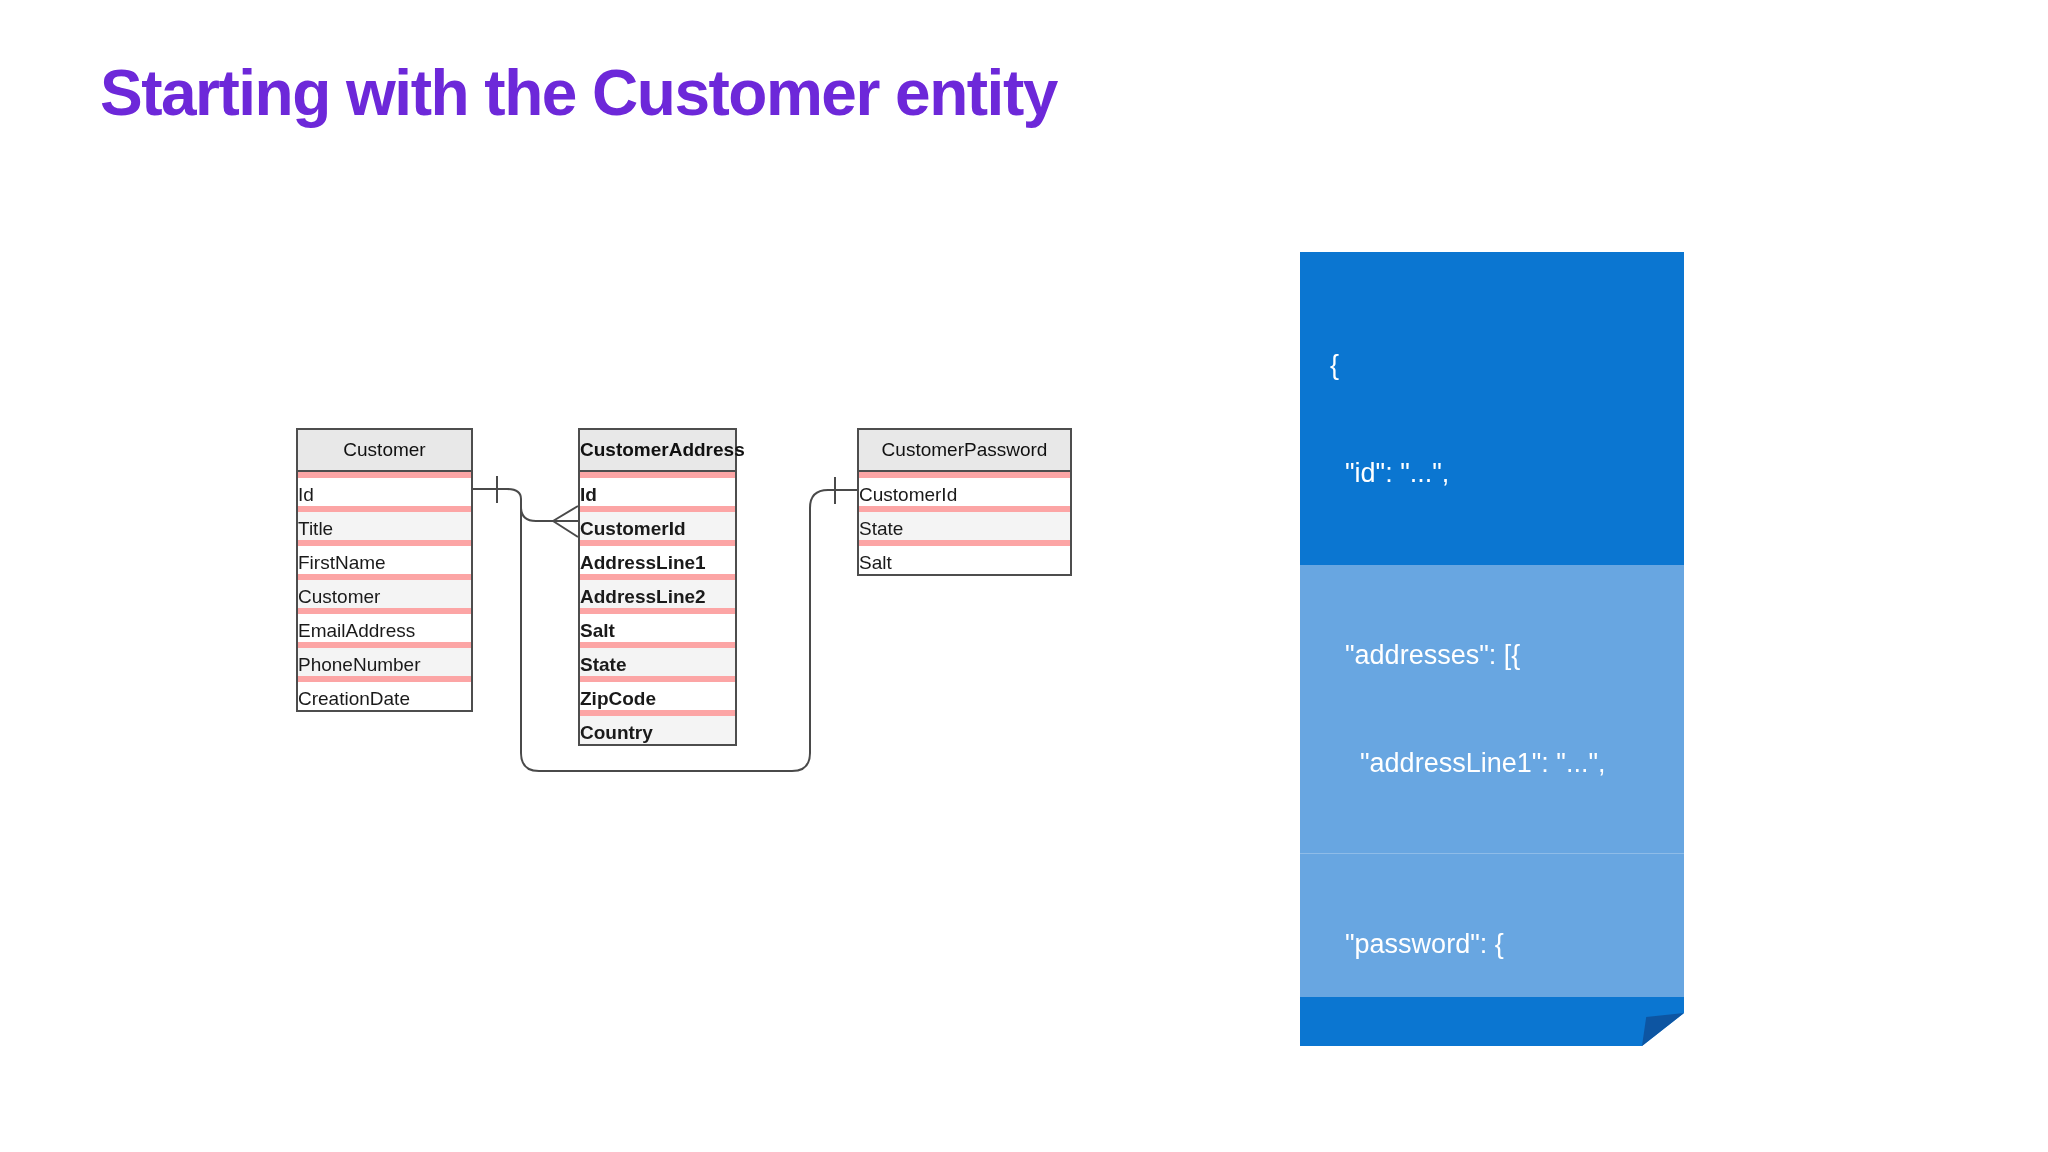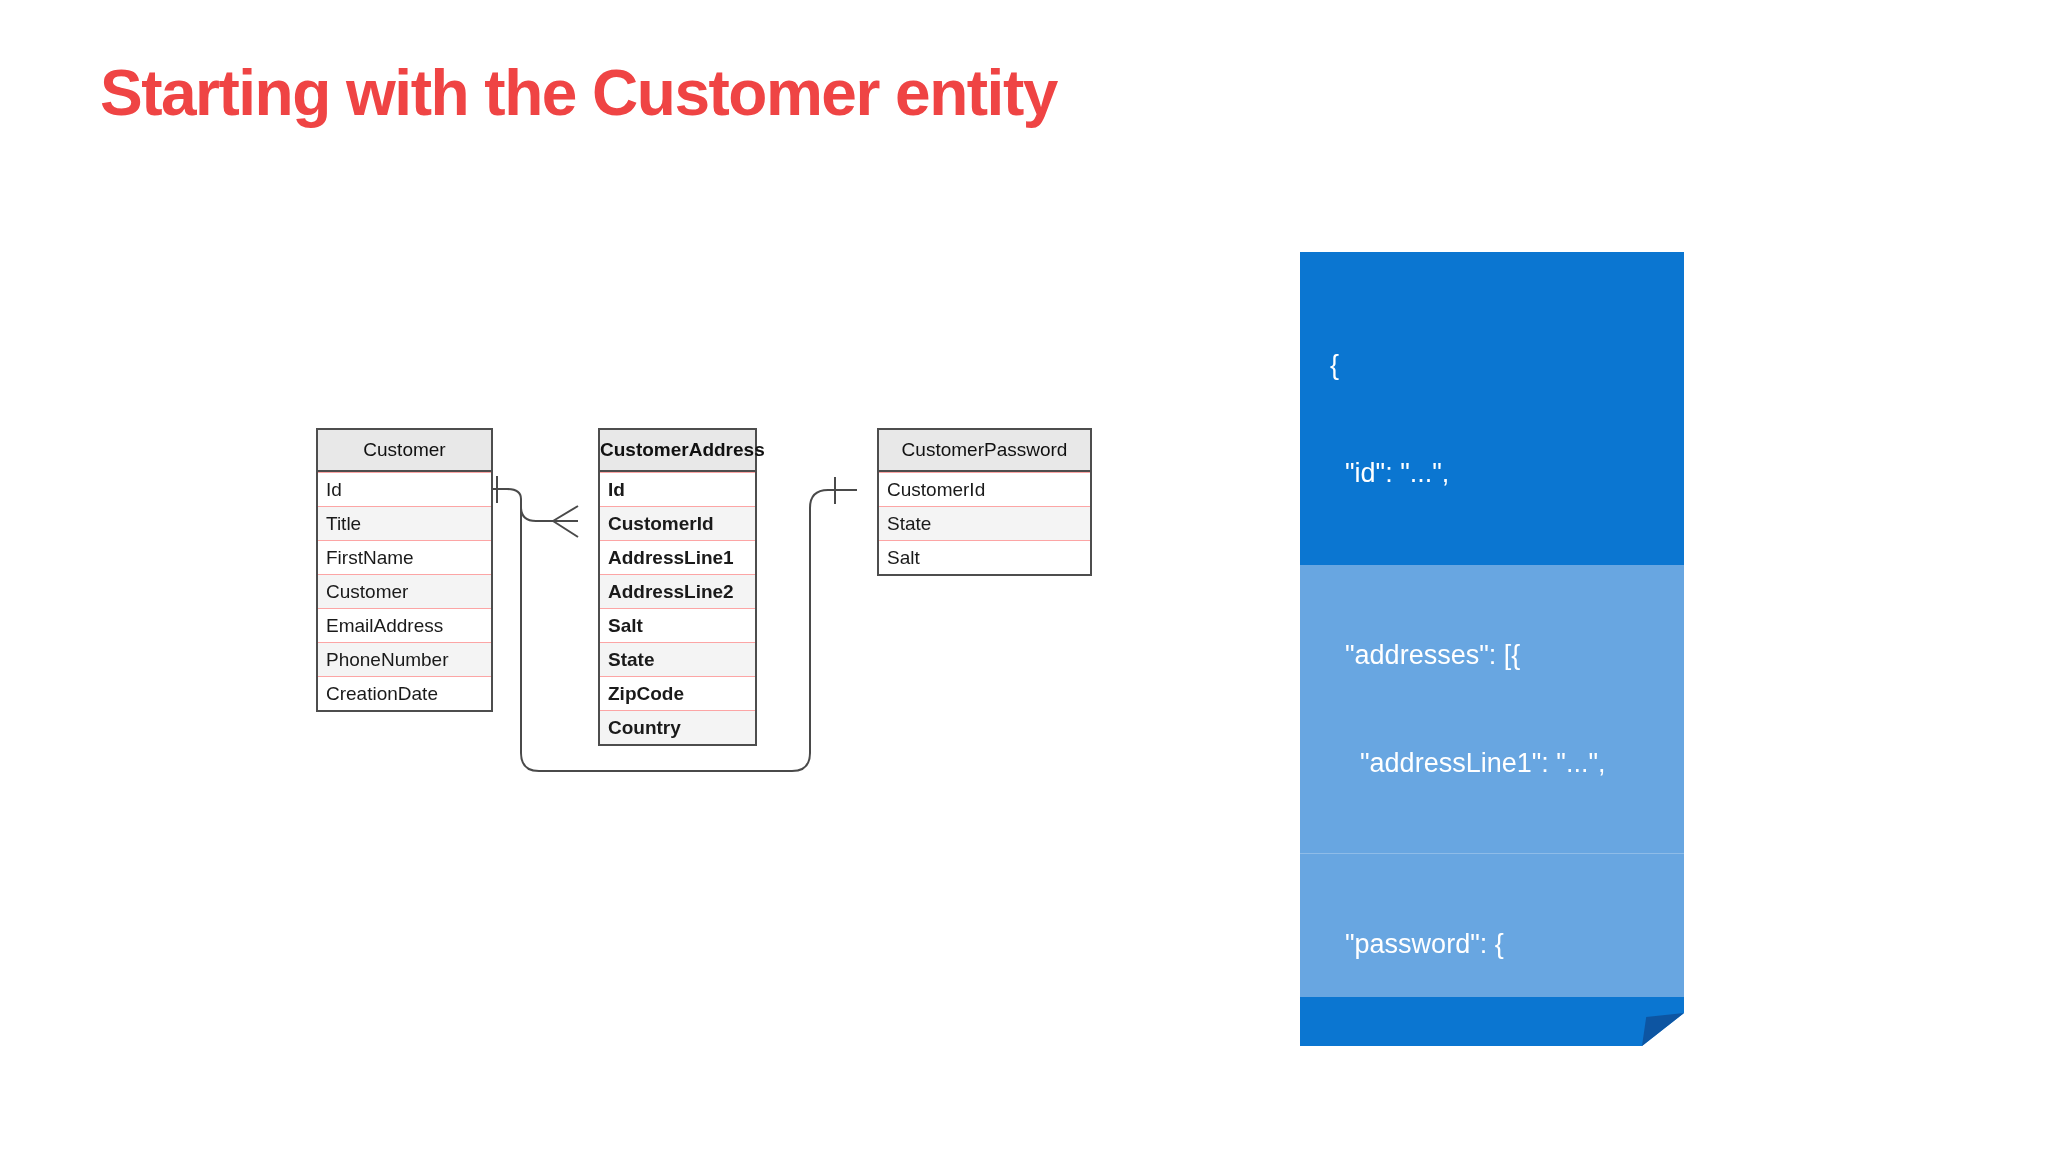--- a/index.html
+++ b/index.html
@@ -3,34 +3,34 @@
 <meta charset="utf-8">
 <title>Slide</title>
 <style>
   html,body{margin:0;padding:0;background:#ffffff;}
   .slide{
     position:relative;width:2048px;height:1152px;background:#ffffff;overflow:hidden;
     font-family:"Liberation Sans","DejaVu Sans",sans-serif;
   }
   .title{
     position:absolute;left:100px;top:56px;margin:0;
-    font-size:64px;font-weight:700;letter-spacing:-1.5px;color:#ef4444;
+    font-size:64px;font-weight:700;letter-spacing:-1.5px;color:#6d28d9;
   }
   
   .entity{
     position:absolute;background:#ffffff;border:2px solid #4d4d4d;
-    box-sizing:border-box;color:#1a1a1a;margin-left:20px;
+    box-sizing:border-box;color:#1a1a1a;
   }
   .e-head{
     background:#e8e8e8;border-bottom:2px solid #4d4d4d;
     height:40px;line-height:40px;text-align:center;font-size:19px;color:#111;
   }
   .e-row{
-    height:34px;line-height:34px;font-size:19px;padding-left:8px;
-    box-sizing:border-box;background:#ffffff;border-top:1px solid #fca5a5;
+    height:34px;line-height:34px;font-size:19px;
+    box-sizing:border-box;background:#ffffff;border-top:6px solid #fca5a5;
   }
   .entity > .e-row:first-of-type{border-top:none;}
   .entity > .e-row:nth-child(odd){background:#f4f4f4;}
   
   .connectors{position:absolute;left:0;top:0;width:2048px;height:1152px;pointer-events:none;}
   
   .json-panel{
     position:absolute;left:1300px;top:252px;width:384px;height:794px;
     display:flex;flex-direction:column;color:#ffffff;
   }

